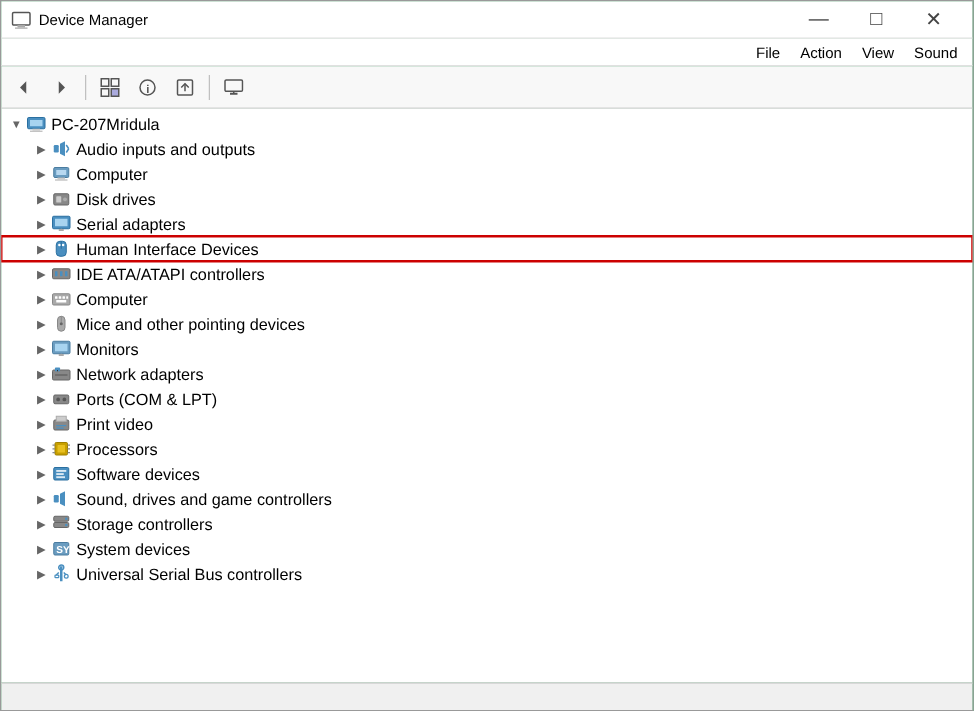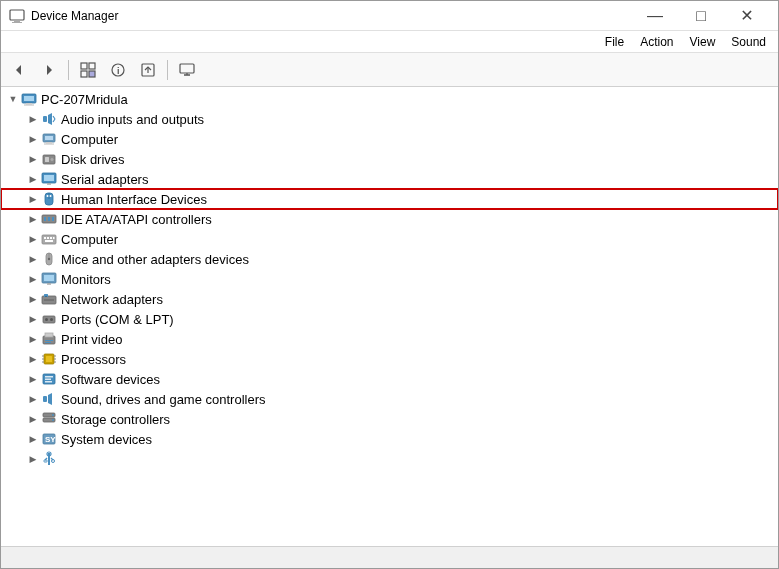--- a/index.html
+++ b/index.html
@@ -347,21 +347,21 @@
         </div>
         <div class="tree-item" style="padding-left: 24px;">
           <div class="expand-btn">▶</div>
           <div class="item-icon">
             <svg width="16" height="16" viewBox="0 0 16 16">
               <rect x="5" y="2" width="6" height="12" rx="3" fill="#aaa" stroke="#888" stroke-width="0.8"></rect>
               <line x1="8" y1="2" x2="8" y2="7" stroke="#888" stroke-width="0.8"></line>
               <circle cx="8" cy="8" r="1.2" fill="#666"></circle>
             </svg>
           </div>
-          <span class="item-label">Mice and other adapters devices</span>
+          <span class="item-label">Mice and other pointing devices</span>
         </div>
         <div class="tree-item" style="padding-left: 24px;">
           <div class="expand-btn">▶</div>
           <div class="item-icon">
             <svg width="16" height="16" viewBox="0 0 16 16">
               <rect x="1" y="2" width="14" height="10" rx="1" fill="#6a9cc0" stroke="#4a7ca0" stroke-width="0.8"></rect>
               <rect x="3" y="4" width="10" height="6" fill="#a8d4f0"></rect>
               <line x1="6" y1="13" x2="10" y2="13" stroke="#aaa" stroke-width="1.5"></line>
               <line x1="8" y1="12" x2="8" y2="13" stroke="#aaa" stroke-width="1.2"></line>
             </svg>
@@ -468,20 +468,21 @@
           <div class="item-icon">
             <svg width="16" height="16" viewBox="0 0 16 16">
               <line x1="8" y1="2" x2="8" y2="14" stroke="#4a8fc0" stroke-width="2"></line>
               <circle cx="8" cy="3" r="2" fill="none" stroke="#4a8fc0" stroke-width="1.2"></circle>
               <line x1="6" y1="7" x2="4" y2="9" stroke="#4a8fc0" stroke-width="1.2"></line>
               <line x1="10" y1="7" x2="12" y2="9" stroke="#4a8fc0" stroke-width="1.2"></line>
               <rect x="3" y="9" width="3" height="2" rx="0.5" fill="none" stroke="#4a8fc0" stroke-width="1"></rect>
               <circle cx="12" cy="10" r="1.5" fill="none" stroke="#4a8fc0" stroke-width="1"></circle>
             </svg>
           </div>
+          <span class="item-label">Universal Serial Bus controllers</span>
         </div>
       </div>
 
   </div>
 
   <div class="statusbar">
     <span></span>
   </div>
 </div>
 

